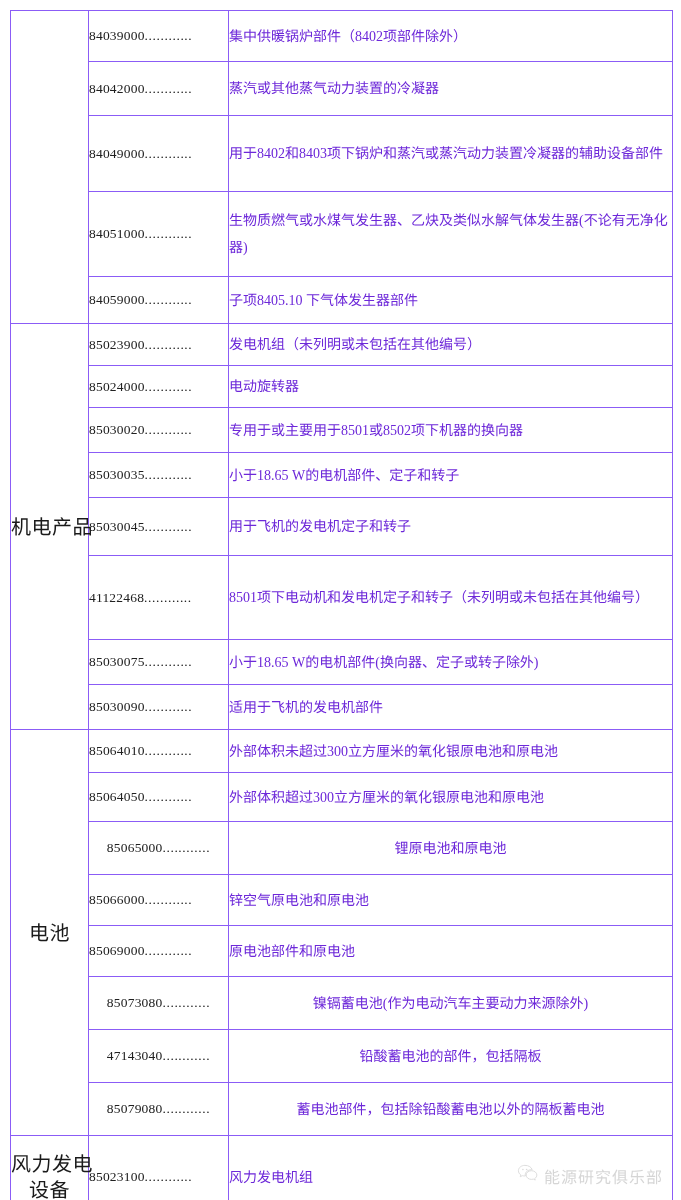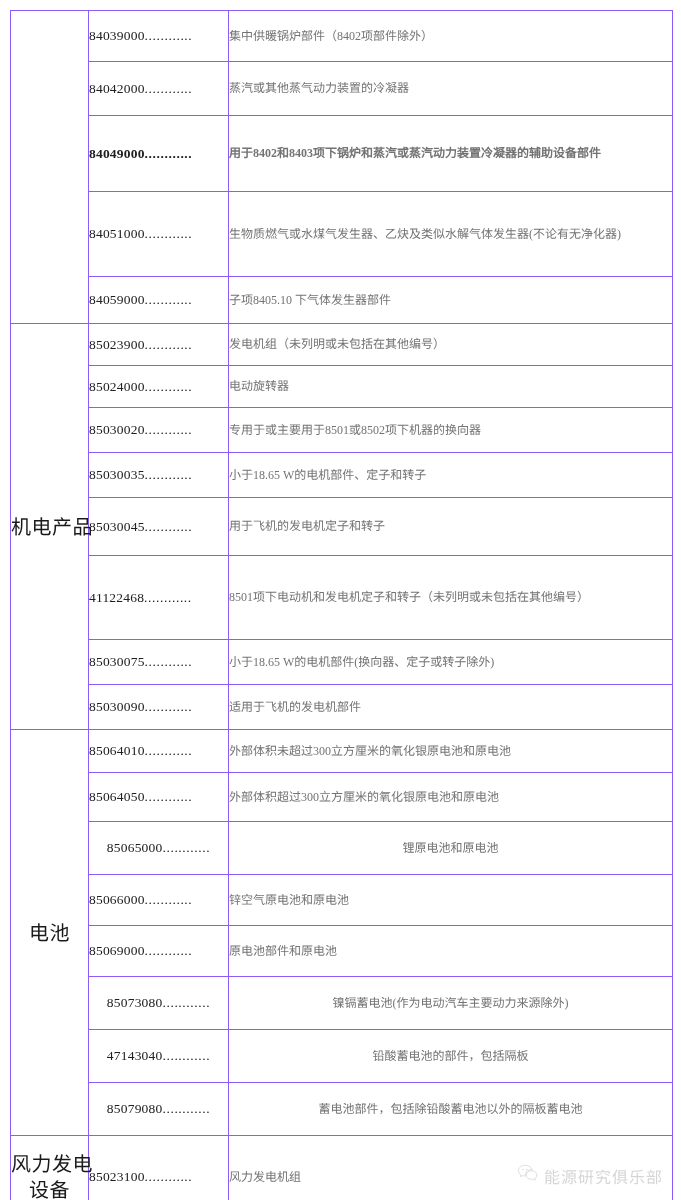--- a/index.html
+++ b/index.html
@@ -59,30 +59,30 @@
     letter-spacing: 0.2px;
     padding: 6px 8px 6px 14px;
     white-space: nowrap;
     color: #202020;
   }
   td.code-cell .dots {
     letter-spacing: 0.6px;
   }
 
   td.desc-cell {
-    font-size: 12px;
+    font-size: 14px;
     line-height: 27px;
     padding: 6px 6px 6px 10px;
-    color: #737373;
+    color: #6d28d9;
   }
 
   
   .h50  { height: 50px; }
   .h53  { height: 53px; }
-  .h75  { height: 75px; font-weight: bold; }
+  .h75  { height: 75px; }
   .h84  { height: 84px; }
   .h46  { height: 46px; }
   .h41  { height: 41px; }
   .h44  { height: 44px; }
   .h57  { height: 57px; margin-left: 40px; }
   .h83  { height: 83px; }
   .h42  { height: 42px; }
   .h48  { height: 48px; }
   .h52  { height: 52px; text-align: center; }
   .h50b { height: 50px; }

